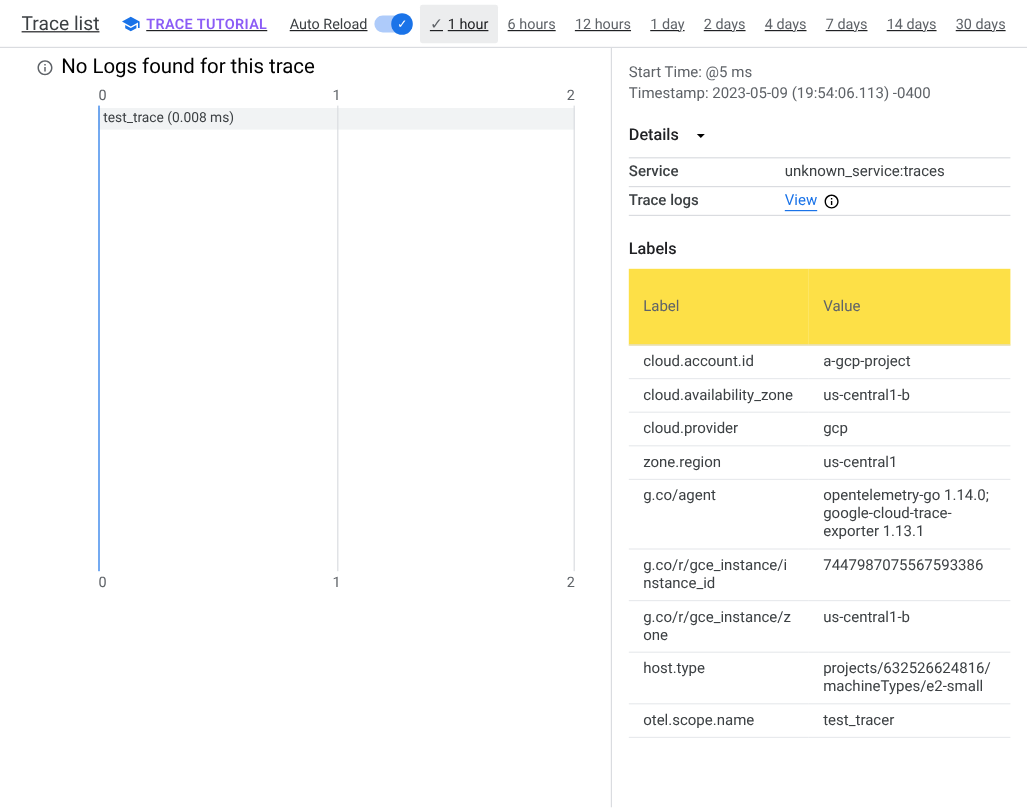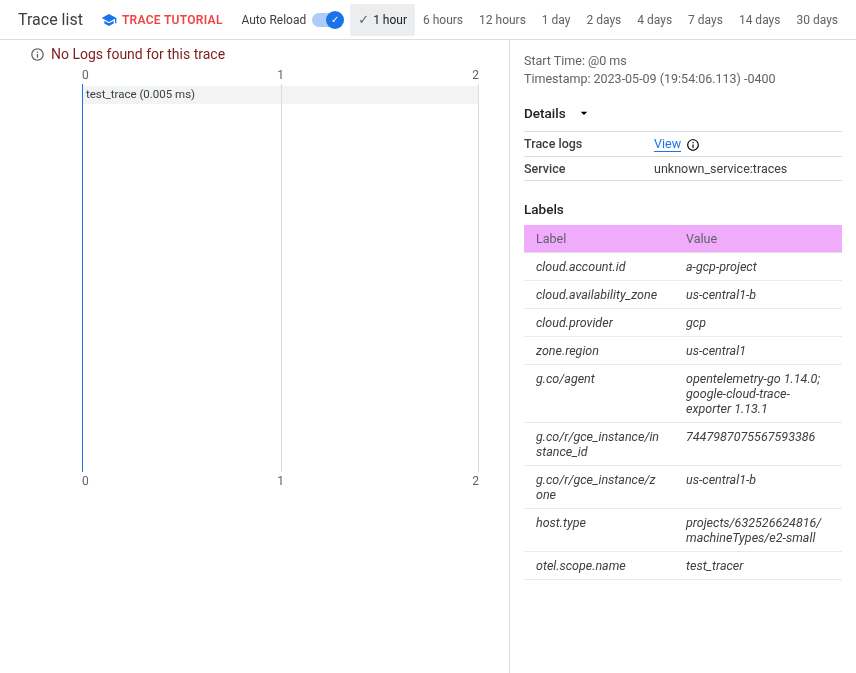--- a/index.html
+++ b/index.html
@@ -13,29 +13,30 @@
     overflow: hidden;
   }
 
   
   .topbar {
     height: 40px;
     border-bottom: 1px solid #dadce0;
     display: flex;
     align-items: center;
     padding: 0 10px 0 18px;
+    text-decoration: underline;
   }
   .title {
     font-size: 16px;
     font-weight: 400;
     color: #3c4043;
   }
   .tutorial {
     margin-left: 18px;
-    color: #ef4444;
+    color: #8b5cf6;
     font-size: 12px;
     font-weight: 600;
     display: flex;
     align-items: center;
     gap: 5px;
     letter-spacing: .3px;
   }
   .tutorial svg { width: 16px; height: 16px; fill: #1a73e8; }
 
   .filler { flex: 1; }
@@ -85,21 +86,21 @@
     border-right: 1px solid #dadce0;
   }
   .right {
     flex:1;
     padding: 12px 14px 0 14px;
     overflow:auto;
   }
 
   .no-logs {
     display:flex; align-items:center; gap:6px;
-    font-size:14px; color:#7f1d1d;
+    font-size:17px; color:#000000;
     margin-left:10px;
     margin-bottom:6px;
   }
   .no-logs svg { width:15px; height:15px; fill:#5f6368; }
 
   .chart {
     position:relative;
     height:420px;
     margin: 0 30px 0 20px;
   }
@@ -153,29 +154,28 @@
   .kv-val a { color:#1a73e8; text-decoration:none; border-bottom:1px solid #1a73e8; }
   .kv-val .info-ico { width:14px; height:14px; vertical-align:middle; margin-left:2px;}
 
   .labels-header {
     font-size:13.5px; font-weight:500; color:#202124;
     margin:20px 0 8px 0;
   }
 
   .labels-table { width:100%; font-size:12.5px; border-collapse:collapse; }
   .labels-table thead td {
-    background:#f0abfc; color:#5f6368; padding:6px 12px;
+    background:#fde047; color:#5f6368; padding:24px 12px;
     border-bottom:1px solid #e0e0e0;
   }
   .labels-table tbody td {
     padding:6px 12px;
     border-bottom:1px solid #e8eaed;
     color:#3c4043;
     vertical-align:top;
-    font-style:italic;
   }
   .labels-table td:first-child { width:150px; word-break:break-word; }
   .labels-table td:last-child { word-break:break-word;margin-top:32px; }
 
 </style>
 </head>
 <body>
 
 <div class="topbar">
   <div class="title">Trace list</div>
@@ -237,59 +237,59 @@
       <span>No Logs found for this trace</span>
     </div>
     <div class="chart">
       <div class="axis-top">
         <span>0</span>
         <span>1</span>
         <span>2</span>
       </div>
       <div class="plot">
         <div class="span-bar"></div>
-        <div class="span-label">test_trace (0.005 ms)</div>
+        <div class="span-label">test_trace (0.008 ms)</div>
         <div class="vline start"></div>
         <div class="vline mid"></div>
         <div class="vline end"></div>
       </div>
       <div class="axis-bottom">
         <span>0</span>
         <span>1</span>
         <span>2</span>
       </div>
     </div>
   </div>
 
   <div class="right">
     <div class="trace-meta">
-      <div>Start Time: @0 ms</div>
+      <div>Start Time: @5 ms</div>
       <div>Timestamp: 2023-05-09 (19:54:06.113) -0400</div>
     </div>
 
     <div class="section-header">
       <span>Details</span>
       <svg class="chev" viewBox="0 0 24 24">
           <path d="M7 10l5 5 5-5z"></path>
         </svg>
     </div>
 
     <div class="kv-table">
+      <div class="kv-row">
+        <div class="kv-key">Service</div>
+        <div class="kv-val">unknown_service:traces</div>
+      </div>
       <div class="kv-row">
         <div class="kv-key">Trace logs</div>
         <div class="kv-val">
           <a href="#">View</a>
           <svg class="info-ico" viewBox="0 0 24 24">
               <path d="M11 7h2v2h-2zm0 4h2v6h-2zm1-9C6.48 2 2 6.48 2 12s4.48 10 10 10 10-4.48 10-10S17.52 2 12 2zm0 18c-4.41 0-8-3.59-8-8s3.59-8 8-8 8 3.59 8 8-3.59 8-8 8z"></path>
             </svg>
         </div>
-      </div>
-      <div class="kv-row">
-        <div class="kv-key">Service</div>
-        <div class="kv-val">unknown_service:traces</div>
       </div>
     </div>
 
     <div class="labels-header">Labels</div>
     <table class="labels-table">
       <thead>
         <tr>
           <td>Label</td>
           <td>Value</td>
         </tr>

